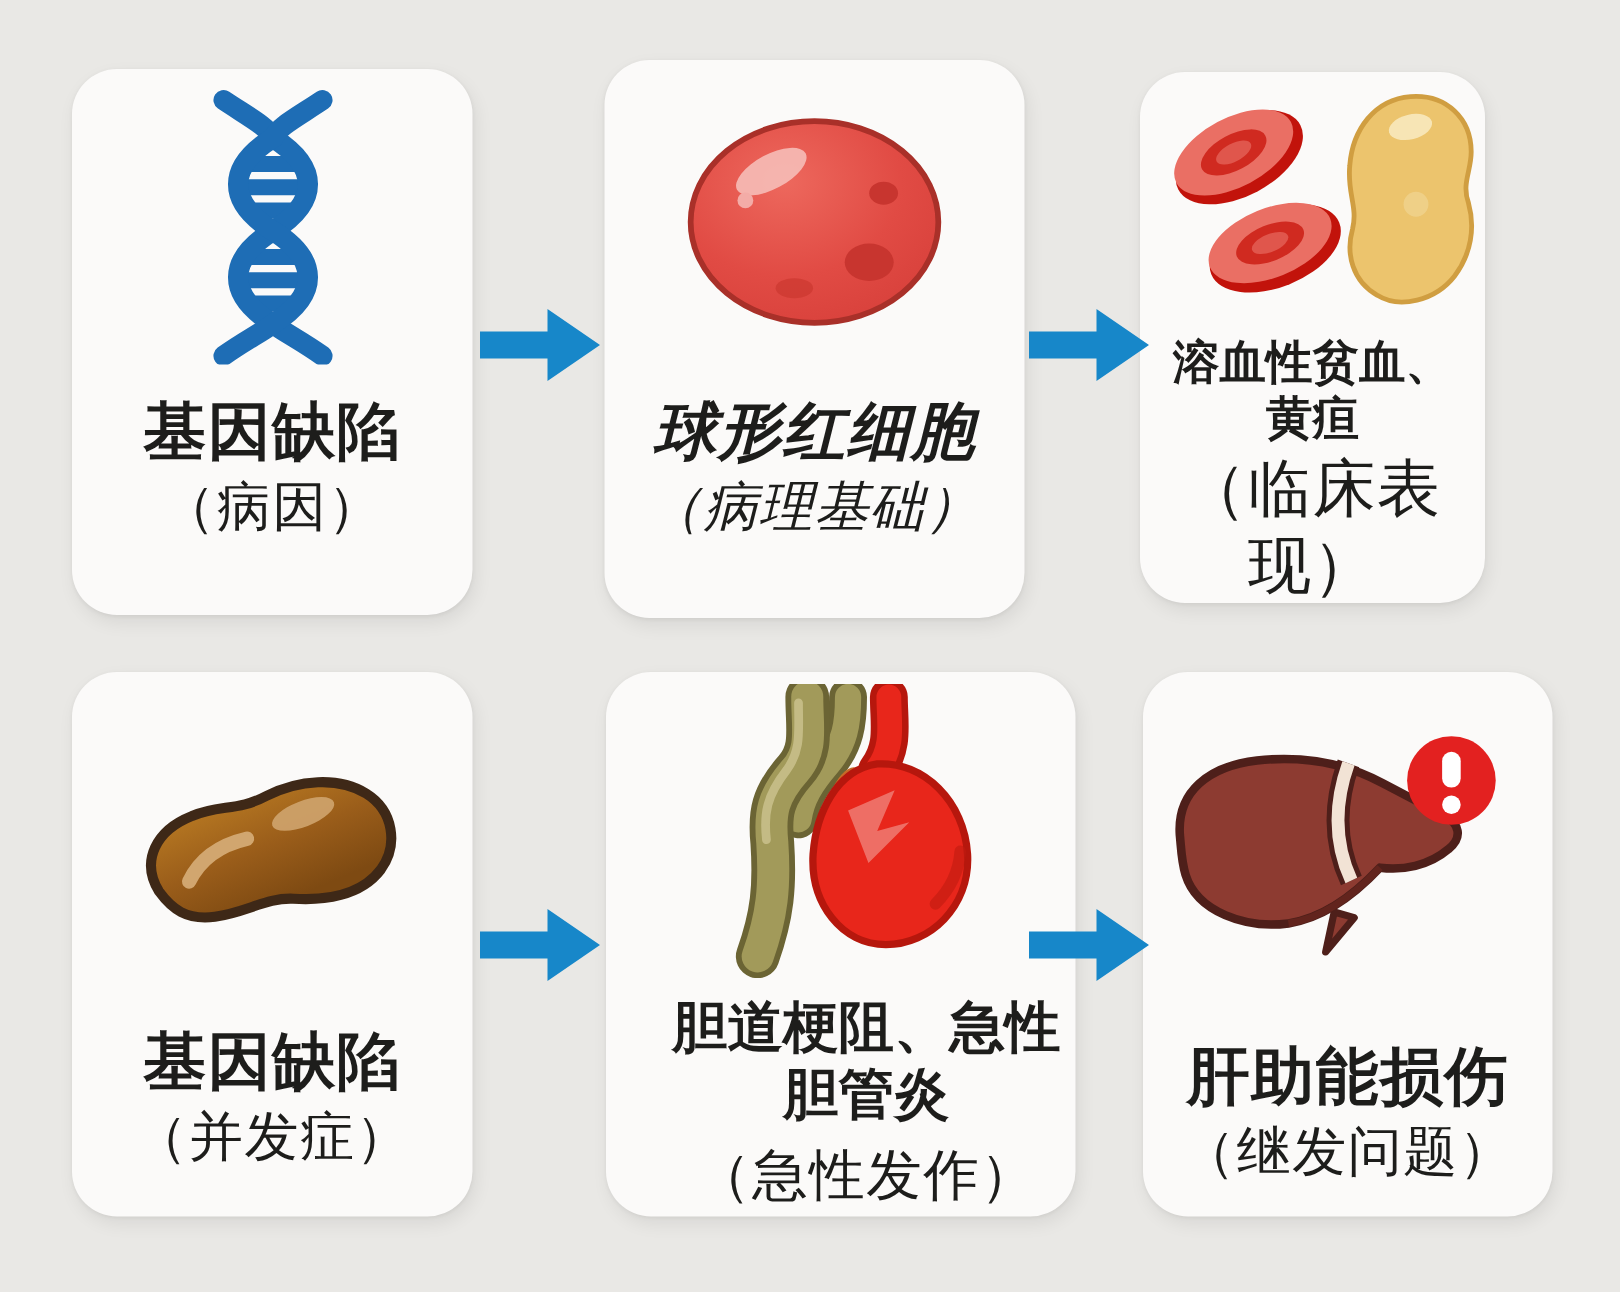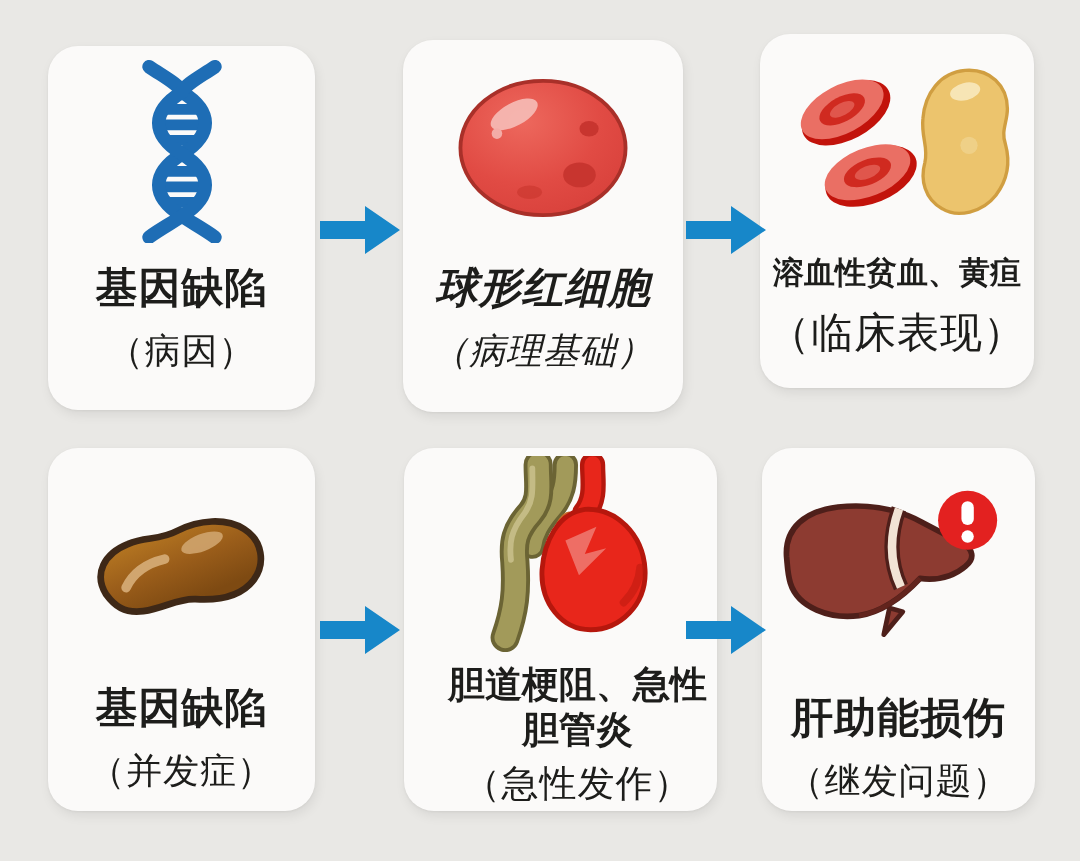--- a/index.html
+++ b/index.html
@@ -21,32 +21,32 @@
     text-align:center;
   }
   .icon-box{display:flex;align-items:center;justify-content:center;width:100%;}
   .title{
     font-weight:bold;color:var(--text-color,#1d1d1b);
     font-size:42px;line-height:1.22;margin:6px 10px 0 10px;
     letter-spacing:1px;
   }
   .subtitle{
     color:var(--text-color,#1d1d1b);font-weight:normal;
-    font-size:36px;line-height:1.2;margin-top:16px;
+    font-size:36px;line-height:1.2;margin-top:3px;
     letter-spacing:1px;
   }
   .arrow{position:absolute;width:80px;height:56px;color:var(--arrow-color,#1787c9);}
   .arrow svg{display:block;width:100%;height:100%;}
 
   
   #card-0{left:48px;top:46px;width:267px;height:364px;}
   #card-0 .icon-box{height:210px;}
   #card-1{left:403px;top:40px;width:280px;height:372px;font-style:italic;}
   #card-1 .icon-box{height:216px;}
-  #card-2{left:760px;top:34px;width:274px;height:354px;}
+  #card-2{left:760px;top:48px;width:230px;height:354px;}
   #card-2 .icon-box{height:214px;}
   #card-2 .title{font-size:31px;letter-spacing:0;}
   #card-2 .subtitle{font-size:42px;}
   #card-3{left:48px;top:448px;width:267px;height:363px;}
   #card-3 .icon-box{height:228px;}
   #card-4{left:404px;top:448px;width:279px;height:363px;padding-left:34px;}
   #card-4 .icon-box{height:212px;}
   #card-4 .title{font-size:37px;letter-spacing:0;margin-top:2px;}
   #card-4 .subtitle{margin-top:10px;font-size:37px;}
   #card-5{left:762px;top:448px;width:273px;height:363px;}

